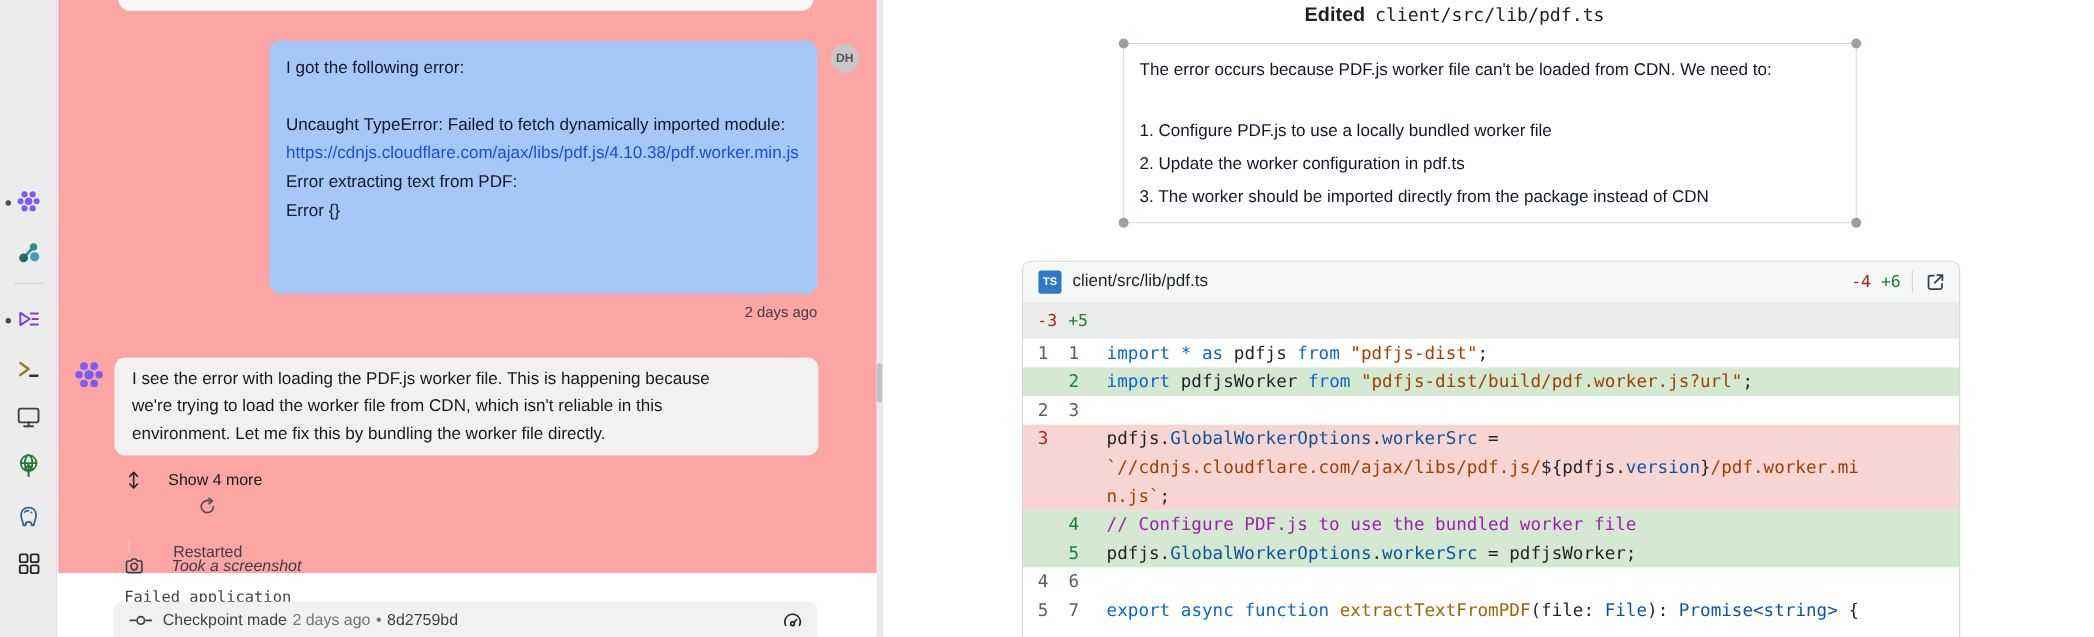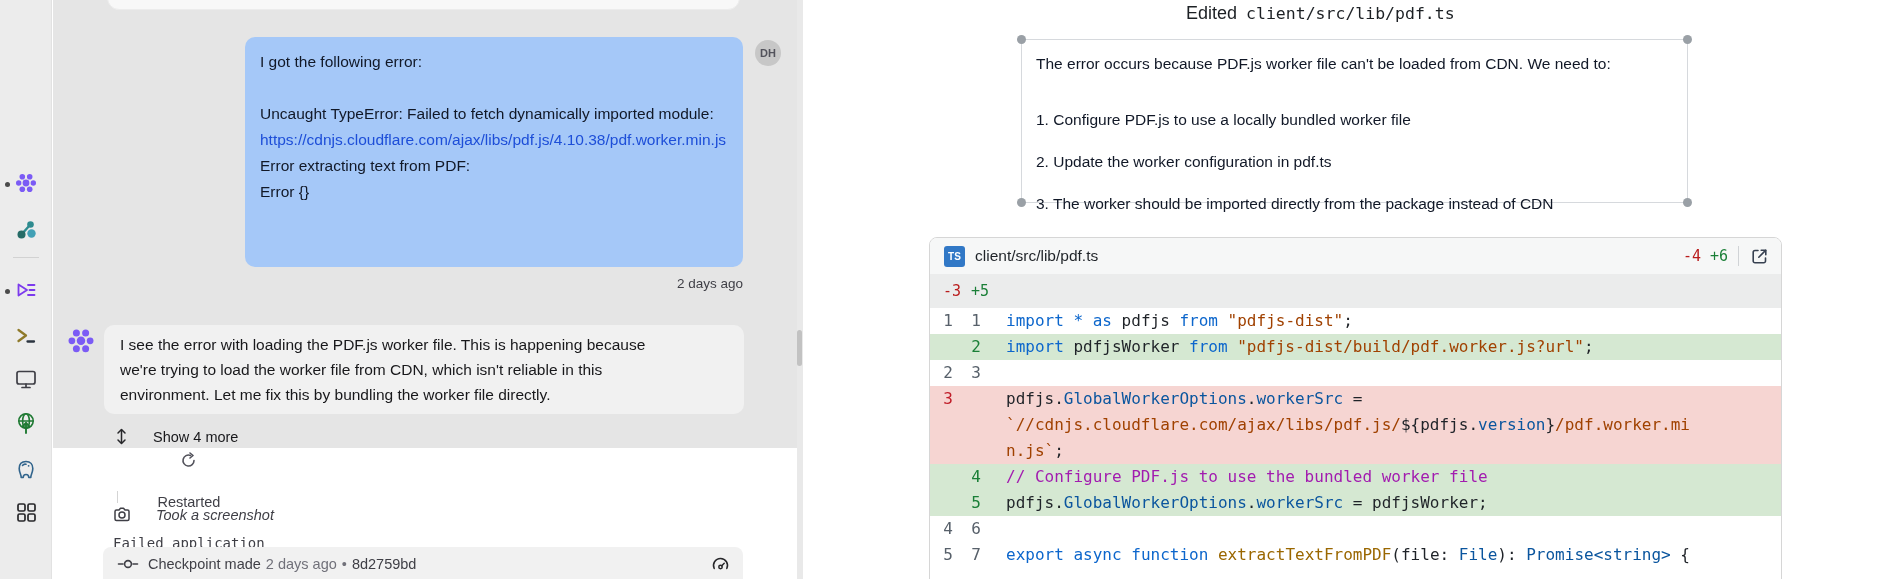--- a/index.html
+++ b/index.html
@@ -10,21 +10,21 @@
   
   .sidebar { position:absolute; left:0; top:0; width:52px; height:579px;
     background:#ececec; border-right:1px solid #e2e2e2; }
   .side-icon { position:absolute; left:14px; width:24px; height:24px;
     display:flex; align-items:center; justify-content:center; cursor:pointer; }
   .side-dot { position:absolute; left:5px; width:5px; height:5px; border-radius:50%;
     background:#4b4b4b; }
   .side-divider { position:absolute; left:13px; width:26px; height:1px; background:#d2d2d2; }
 
   
-  .chat { position:absolute; left:53px; top:0; width:744px; height:448px; background:#e5e5e5; }
+  .chat { position:absolute; left:53px; top:0; width:744px; height:521px; background:#fca5a5; }
   .remnant { position:absolute; left:54px; top:-14px; width:633px; height:24px;
     border:1px solid #ececec; border-radius:12px; background:#f8f8f8; }
 
   .user-bubble { position:absolute; left:192px; top:37px; width:498px; height:230px;
     background:#a5c8f8; border-radius:10px; padding:12px 15px;
     font-size:15.5px; line-height:26px; color:#111827; white-space:pre-line;
     overflow:hidden; overflow-wrap:anywhere; }
   .user-bubble a, .msg-link { color:#1d4ed8; text-decoration:none; cursor:pointer; }
   .dh-avatar { position:absolute; left:702px; top:40px; width:26px; height:26px;
     border-radius:50%; background:#c7c7c7; color:#52525b; font-size:11px; font-weight:700;
@@ -53,27 +53,27 @@
 
   
   .split { position:absolute; left:797px; top:0; width:6px; height:579px; background:#e9e9e9; cursor:col-resize; }
   .split-thumb { position:absolute; left:0px; top:330px; width:5px; height:36px;
     background:#c2c2c2; border-radius:3px; }
 
   
   .detail { position:absolute; left:803px; top:0; width:1101px; height:579px; background:#ffffff; }
   .edit-title { position:absolute; left:383px; top:3px; display:flex; align-items:baseline; gap:9px;
     color:#1c2024; }
-  .edit-title .bold { font-size:18px; font-weight:400; }
+  .edit-title .bold { font-size:18px; font-weight:700; }
   .edit-title .path { font-family:"DejaVu Sans Mono", monospace; font-size:16.5px; }
 
   .note-box { position:absolute; left:218px; top:39px; width:667px; height:164px;
     border:1.5px solid #d6d9dd; background:#fff; padding:14px 14px; font-size:15.5px; color:#111827; }
   .note-intro { line-height:20px; }
-  .note-item { line-height:30px; margin-top:12px; }
+  .note-item { line-height:30px; margin-top:0; }
   .note-list { margin-top:31px; }
   .handle { position:absolute; width:9px; height:9px; border-radius:50%; background:#9aa0a6; }
 
   .diff-card { position:absolute; left:126px; top:237px; width:853px; height:345px;
     border:1px solid #d6d6d6; border-radius:8px 8px 0 0; background:#fff; overflow:hidden; }
   .diff-header { height:36px; background:#f6f7f7; display:flex; align-items:center;
     padding:0 12px 0 14px; }
   .ts-badge { width:21px; height:21px; border-radius:3px; background:#3178c6; color:#fff;
     font-size:10px; font-weight:700; display:flex; align-items:center; justify-content:center; }
   .diff-filename { margin-left:10px; font-size:15.5px; color:#1f2328; }

